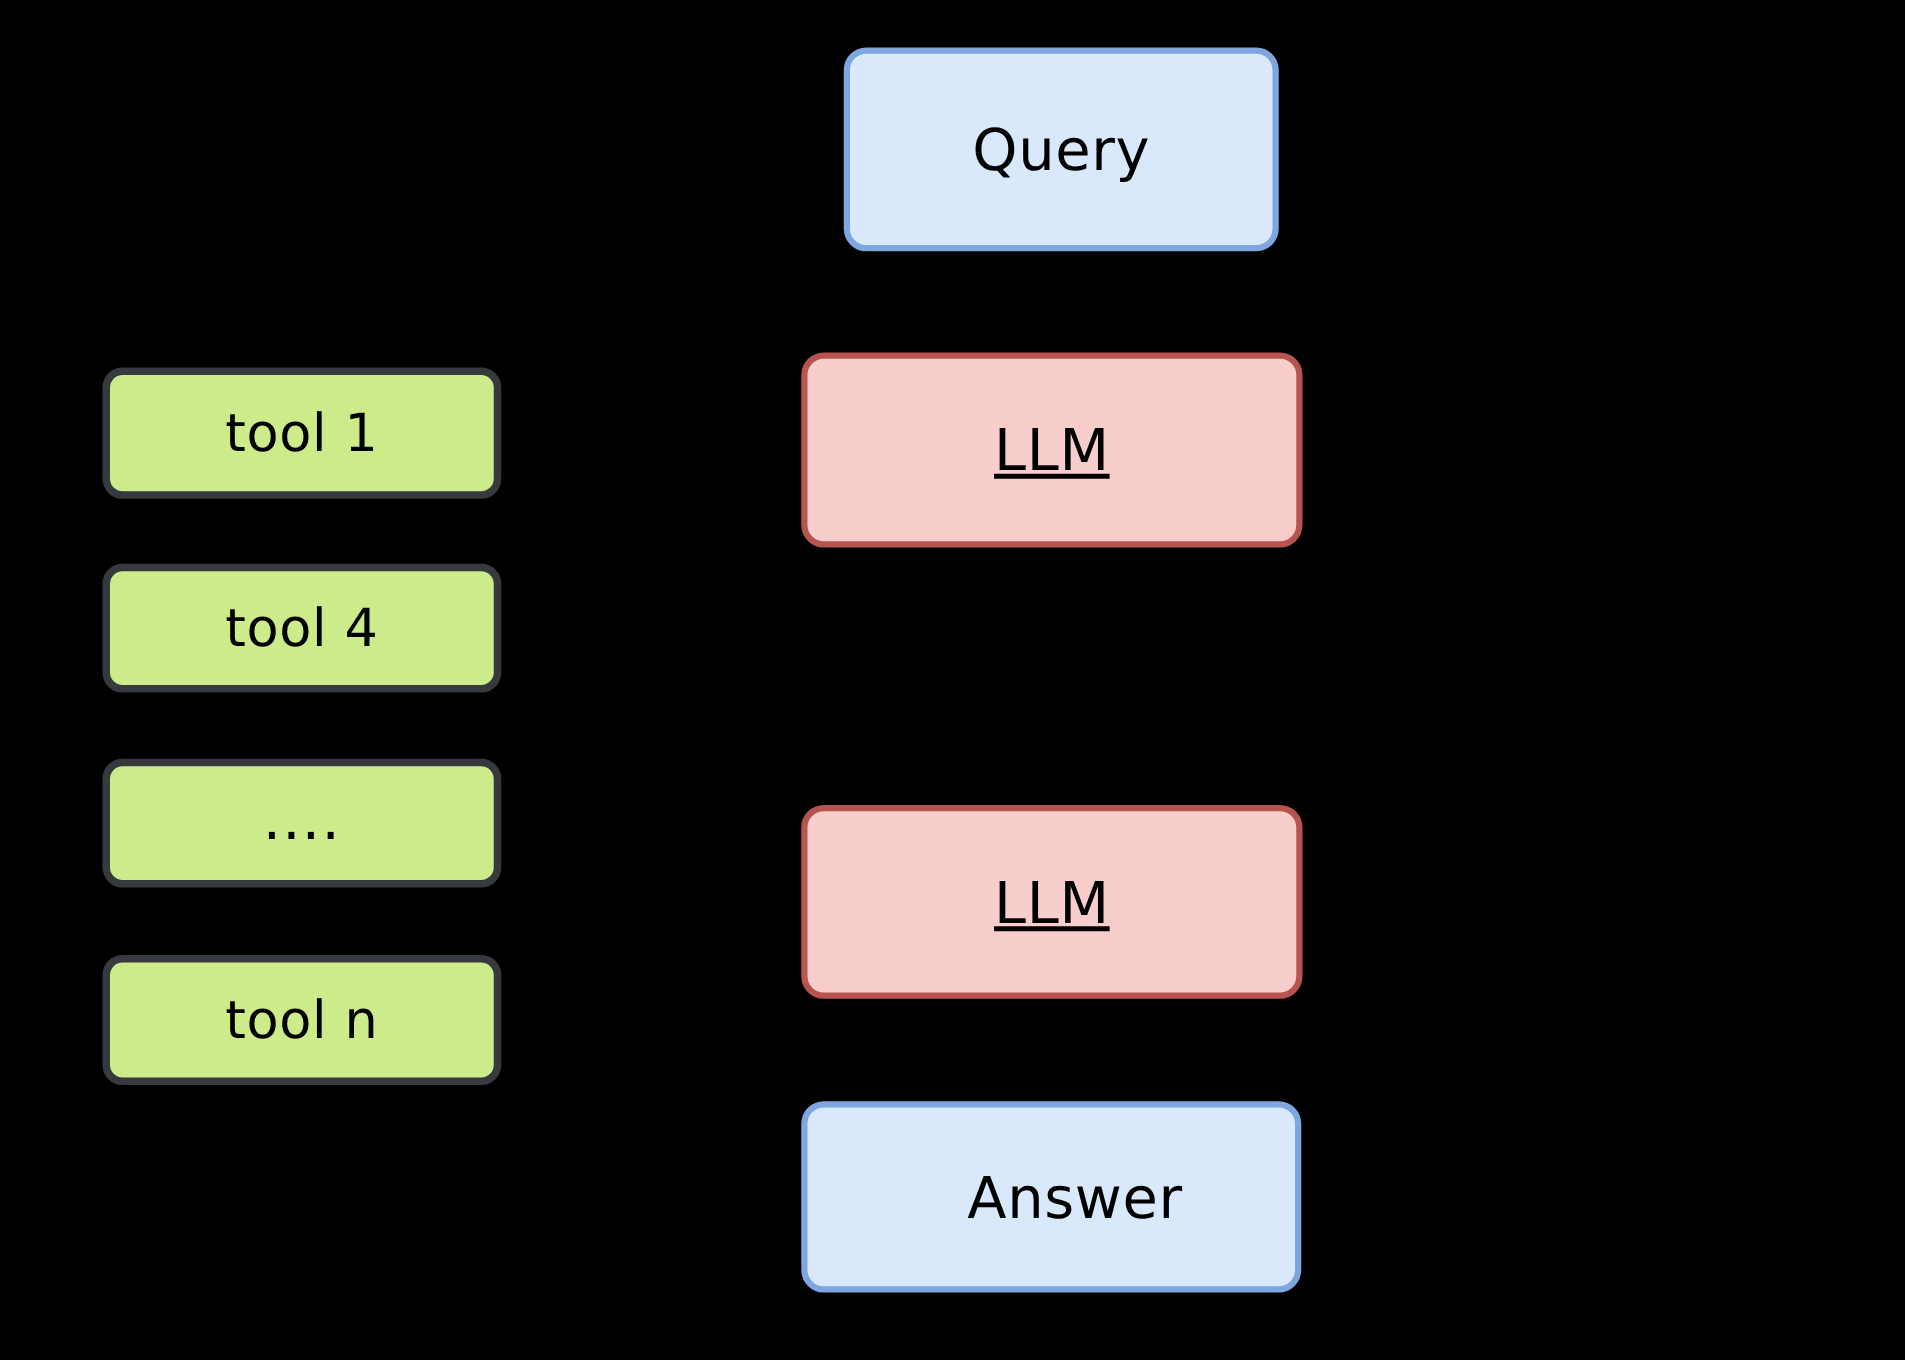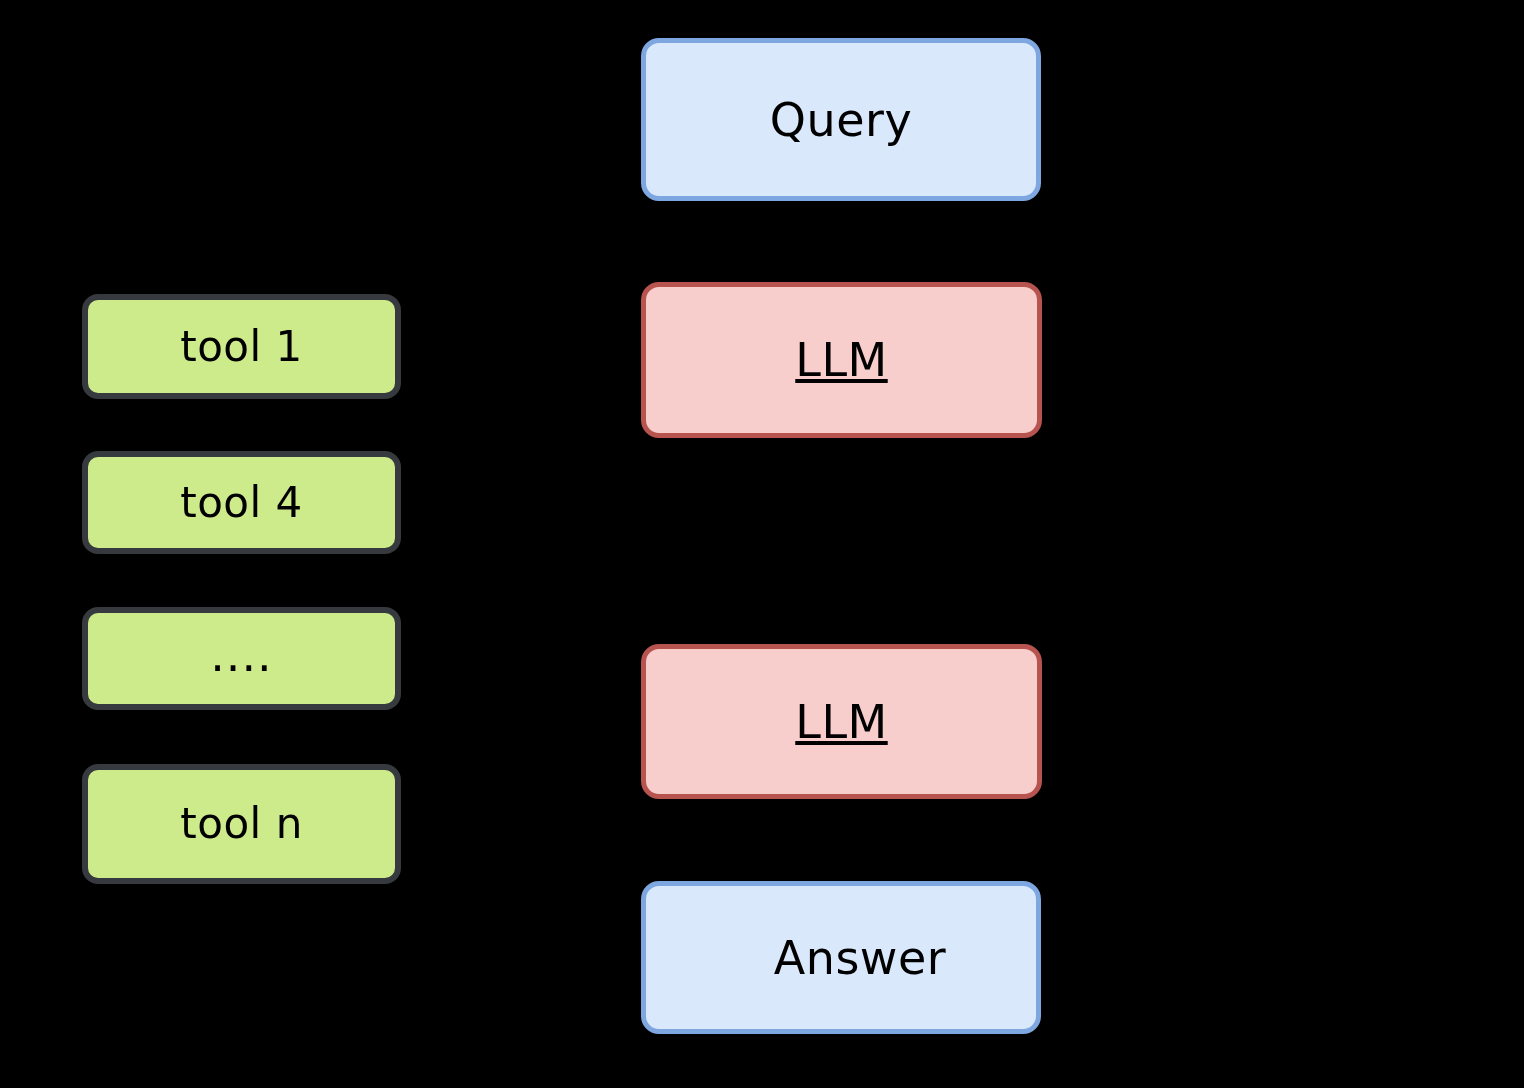--- a/index.html
+++ b/index.html
@@ -51,30 +51,30 @@
   }
   
   .green {
     background: #cdeb8b;
     border-color: #36393d;
     border-width: 6px;
     border-radius: 16px;
   }
 
   
-  #node-query  { left: 641px; top: 38px;  width: 400px; height: 163px; text-align: right; }
+  #node-query  { left: 675px; top: 38px;  width: 348px; height: 163px; text-align: right; }
   #node-llm-1  { left: 641px; top: 282px; width: 401px; height: 156px; }
   #node-llm-2  { left: 641px; top: 644px; width: 401px; height: 155px; }
   #node-answer { left: 641px; top: 881px; width: 400px; height: 153px; padding-left: 38px; }
 
   
   #node-tool-1 { left: 82px;  top: 294px; width: 319px; height: 105px; }
   #node-tool-2 { left: 82px;  top: 451px; width: 319px; height: 103px; }
   #node-tool-3 { left: 82px;  top: 607px; width: 319px; height: 103px; }
-  #node-tool-4 { left: 82px;  top: 764px; width: 319px; height: 120px; }
+  #node-tool-4 { left: 82px;  top: 764px; width: 319px; height: 104px; }
 
   
   #node-tool-3 .node-label {
     font-size: 46px;
     transform: translateY(-4px);
     letter-spacing: 1px;
   }
 
   .tool-label { font-size: 42px; }
 </style>

